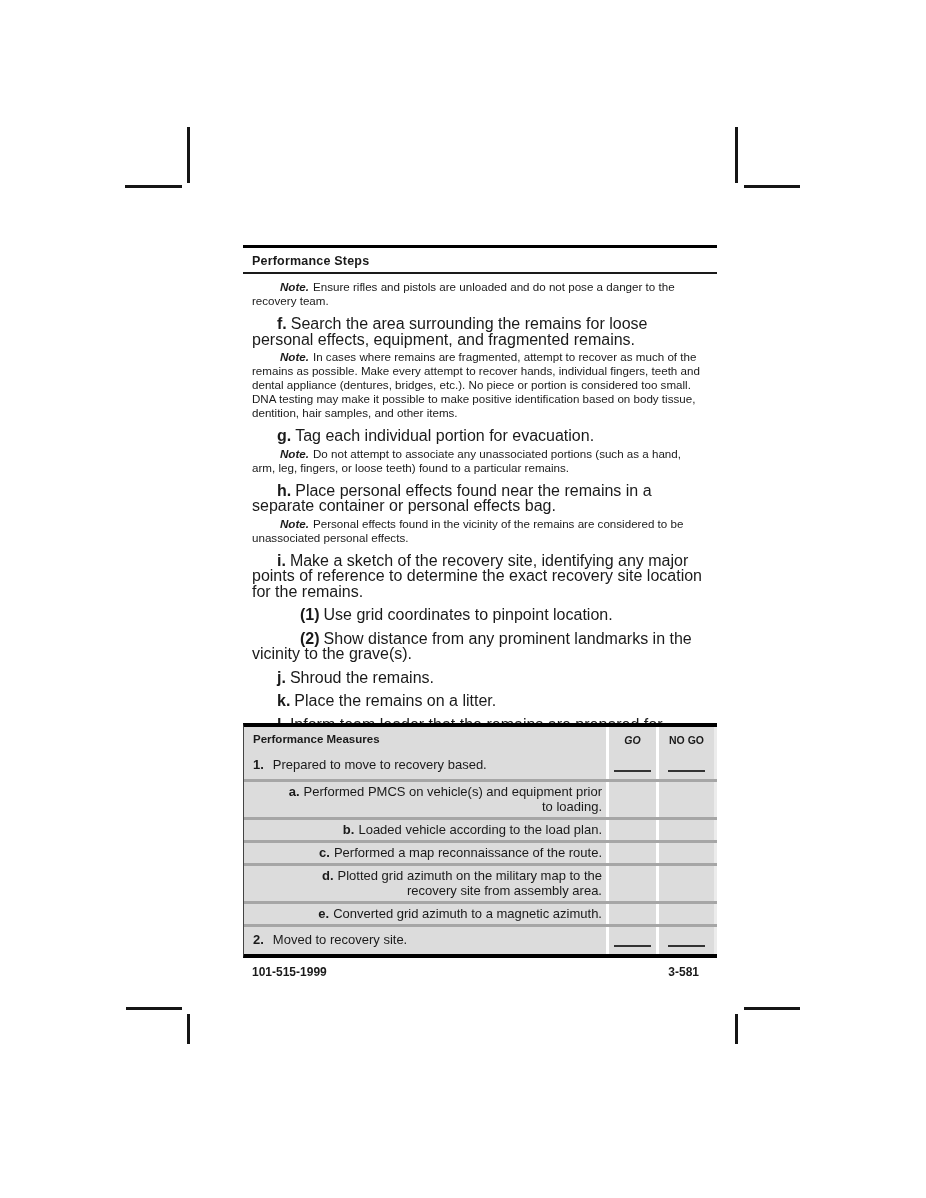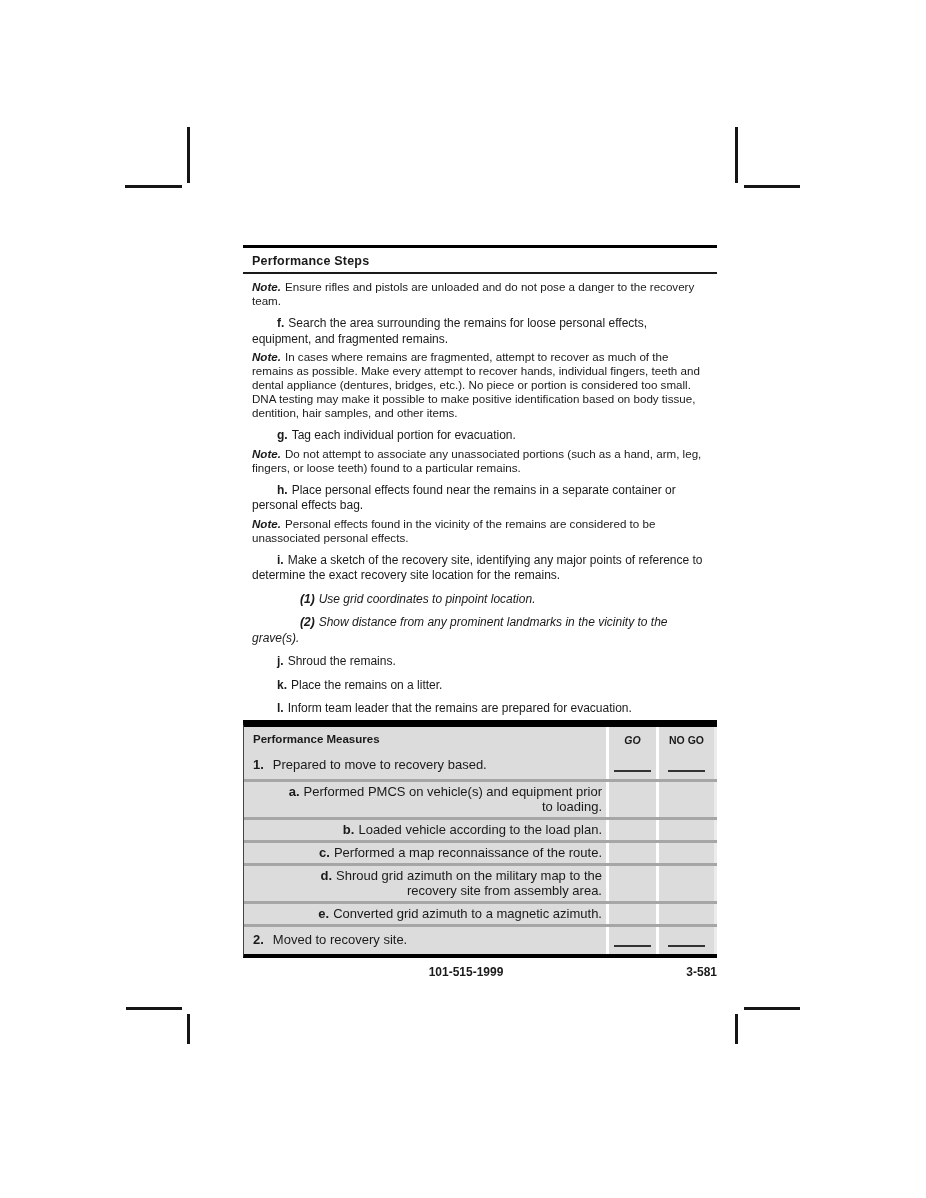--- a/index.html
+++ b/index.html
@@ -17,23 +17,23 @@
     position:absolute; left:243px; top:245px; width:474px;
     border-top:3px solid #000; border-bottom:6px solid #000;
     box-sizing:border-box;
   }
   .steps-title {
     font-weight:bold; font-size:12.5px; letter-spacing:.2px;
     padding:6px 0 4px 9px; border-bottom:2px solid #1a1a1a;
   }
   .steps-body { padding:3px 10px 3px 9px; }
   p.note { font-size:11.6px; line-height:14px; margin:3px 0 0 0; }
-  p.note .lead { font-weight:bold; font-style:italic; margin-right:4px; }
-  p.step { font-size:12px; line-height:15.5px; margin:8px 0 0 0; text-indent:25px; }
-  p.step.sub { text-indent:48px;font-style:italic; }
+  p.note .lead { font-weight:bold; font-style:italic; margin-right:4px;margin-left:28px; }
+  p.step { font-size:16px; line-height:15.5px; margin:8px 0 0 0; text-indent:25px; }
+  p.step.sub { text-indent:48px; }
   p.step .lbl { font-weight:bold; margin-right:4px; }
 
   
   .measures {
     position:absolute; left:243px; top:723px; width:474px;
     border-top:4px solid #000; border-bottom:4px solid #000;
     border-left:1px solid #444; box-sizing:border-box; background:#b91c1c;
   }
   .t-row { display:flex; }
   .t-row + .t-row { border-top:3px solid #a6a6a6; }
@@ -46,25 +46,25 @@
     font-weight:bold; font-size:10.5px; align-items:center; padding-bottom:0;
   }
   .t-row.main .cell.measure { padding:5px 4px 7px 9px; }
   .t-row.main .lbl { font-weight:bold; margin-right:9px; }
   .t-row.sub .cell.measure { text-indent:30px;text-align:right; }
   .t-row.sub .lbl { font-weight:bold; margin-right:4px; }
   .blank-line { display:inline-block; width:37px; height:0; border-bottom:2px solid #333; margin-bottom:2px; }
 
   
   .footer-center {
-    position:absolute; left:246px; top:965px; width:440px; text-align:center;
+    position:absolute; left:252px; top:965px; width:440px; text-align:left;
     font-weight:bold; font-size:12px;
   }
   .footer-page {
-    position:absolute; left:675px; top:965px; width:42px; text-align:right;
+    position:absolute; left:657px; top:965px; width:42px; text-align:right;
     font-weight:bold; font-size:12px;
   }
 </style>
 </head>
 <body>
 
 <div class="page">
 
   <div class="mark" style="left:125px; top:185px; width:57px; height:3px;"></div>
   <div class="mark" style="left:187px; top:127px; width:3px; height:56px;"></div>
@@ -119,21 +119,21 @@
           <div class="cell measure"><span class="lbl">b.</span><span>Loaded vehicle according to the load plan.</span></div>
           <div class="cell go"></div>
           <div class="cell nogo"></div>
         </div>
         <div class="t-row sub">
           <div class="cell measure"><span class="lbl">c.</span><span>Performed a map reconnaissance of the route.</span></div>
           <div class="cell go"></div>
           <div class="cell nogo"></div>
         </div>
         <div class="t-row sub">
-          <div class="cell measure"><span class="lbl">d.</span><span>Shroud grid azimuth on the military map to the recovery site from assembly area.</span></div>
+          <div class="cell measure"><span class="lbl">d.</span><span>Plotted grid azimuth on the military map to the recovery site from assembly area.</span></div>
           <div class="cell go"></div>
           <div class="cell nogo"></div>
         </div>
         <div class="t-row sub">
           <div class="cell measure"><span class="lbl">e.</span><span>Converted grid azimuth to a magnetic azimuth.</span></div>
           <div class="cell go"></div>
           <div class="cell nogo"></div>
         </div>
         <div class="t-row main">
           <div class="cell measure"><span class="lbl">2.</span><span>Moved to recovery site.</span></div>

